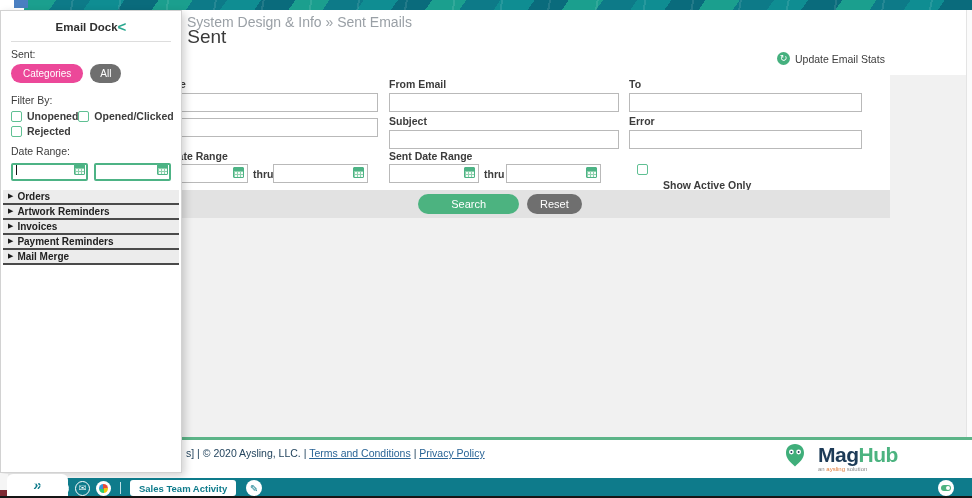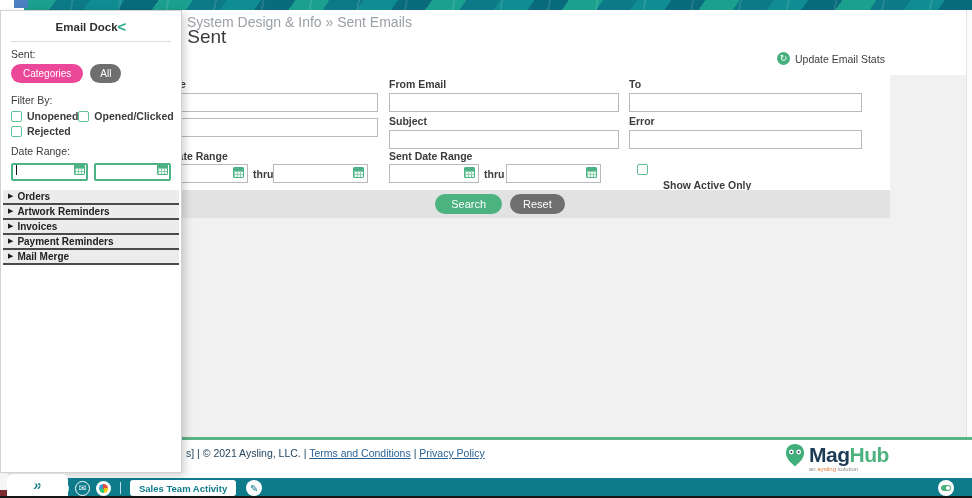--- a/index.html
+++ b/index.html
@@ -38,21 +38,21 @@
   .date-wrap { position:absolute; }
   .date-wrap input { width:100%; height:19px; border:1px solid #b9b9b9; background:#fff; font-size:11px; padding:0 18px 0 4px; }
   .cal-icon { position:absolute; right:4px; top:4px; width:11px; height:11px; border:1px solid #4db385; border-radius:1px;
     background-color:#f3fbf7;
     background-image:
       linear-gradient(to bottom, #4db385 0 3px, transparent 3px),
       repeating-linear-gradient(to right, #8fd1ae 0 1px, transparent 1px 3px),
       repeating-linear-gradient(to bottom, #8fd1ae 0 1px, transparent 1px 3px); }
   .checkbox { display:inline-block; width:11px; height:11px; border:1.5px solid #5fc093; border-radius:2px; background:#fff; }
   .cb-label { font-size:10.5px; font-weight:600; color:#3c3c3c; }
-  .pill { border:none; border-radius:12px; color:#fff; font-size:11px; padding:4px 16px; cursor:pointer; font-family:inherit; }
+  .pill { border:none; border-radius:12px; color:#fff; font-size:11px; padding:4px 33px; cursor:pointer; font-family:inherit; }
   .pill.green { background:#4cb380; }
   .pill.gray { background:#6f6f6f; padding:4px 13px; }
 
   
   .dock { position:absolute; left:0; top:10px; width:182px; height:463px; background:#fff;
     border:1px solid #d2d2d2; box-shadow:3px 3px 8px rgba(0,0,0,.18); z-index:50; }
   .dock-inner { padding:8px 10px 0 10px; }
   .dock-head { display:flex; justify-content:center; align-items:center; }
   .dock-title { font-size:11.5px; font-weight:bold; color:#2f2f2f; }
   .dock-collapse { color:#29a78f; font-size:15px; font-weight:bold; cursor:pointer; line-height:1; }
@@ -74,21 +74,21 @@
   .cat { background:#ececec; border-bottom:2px solid #4a4a4a; height:15px; display:flex; align-items:center;
     padding-left:5px; cursor:pointer; margin-bottom:0; }
   .cat .tri { font-size:7px; color:#1c1c1c; margin-right:4px; }
   .cat .cat-lbl { font-size:10px; font-weight:600; color:#222; }
 
   
   .footer { position:absolute; left:0; top:437px; width:972px; height:41px; background:#fff; border-top:3px solid #5cb488; z-index:5; }
   .copyright { position:absolute; left:186px; top:7px; font-size:10.5px; color:#25465f; }
   .copyright a { color:#2a6496; text-decoration:underline; cursor:pointer; }
   .debug { position:absolute; left:345px; top:21px; font-size:10.5px; color:#e2edf3; }
-  .logo { position:absolute; left:785px; top:4px; display:flex; align-items:flex-start; gap:4px; }
+  .logo { position:absolute; left:785px; top:4px; display:flex; align-items:flex-start; gap:13px; }
   .logo-text { line-height:1; }
   .logo-main { font-size:21px; font-weight:bold; letter-spacing:-0.5px; }
   .logo-mag { color:#1d3b57; } .logo-hub { color:#4cb380; }
   .tagline { font-size:6px; color:#8a8a8a; margin-top:1px; }
   .tagline .ays { color:#e07b39; }
 
   
   .bottom-bar { position:absolute; left:0; top:478px; width:972px; height:20px; background:#0e7b8b; z-index:60; }
   .expand-tab { position:absolute; left:7px; top:-4px; width:61px; height:24px; background:#fff; border-radius:6px 6px 0 0;
     color:#0e7b8b; font-size:15px; font-style:italic; font-weight:bold; text-align:center; line-height:22px; cursor:pointer; }
@@ -187,21 +187,21 @@
     <span class="cb-label" style="position:absolute; left:543px; top:104px;margin-left:10px;">Show Active Only</span>
   </div>
 
   <div class="panel-actions">
     <button class="pill green">Search</button>
     <button class="pill gray">Reset</button>
   </div>
 
   <div class="footer">
     <div class="copyright">
-      <span>s] | © 2021 Aysling, LLC. |</span>
+      <span>s] | © 2020 Aysling, LLC. |</span>
       <a>Terms and Conditions</a>
       <span>|</span>
       <a>Privacy Policy</a>
     </div>
     <div class="logo">
       <svg width="20" height="23" viewBox="0 0 20 23">
         <path fill="#3fae7a" d="M10 0 C4.5 0 1 3.8 1 8.8 c0 6 4.2 9.2 9 13.7 4.8-4.5 9-7.7 9-13.7 C19 3.8 15.5 0 10 0 z"></path>
         <circle cx="6.4" cy="8" r="2.4" fill="#fff"></circle>
           <circle cx="13.6" cy="8" r="2.4" fill="#fff"></circle>
         <circle cx="6.4" cy="8" r="1" fill="#1d3b57"></circle>

